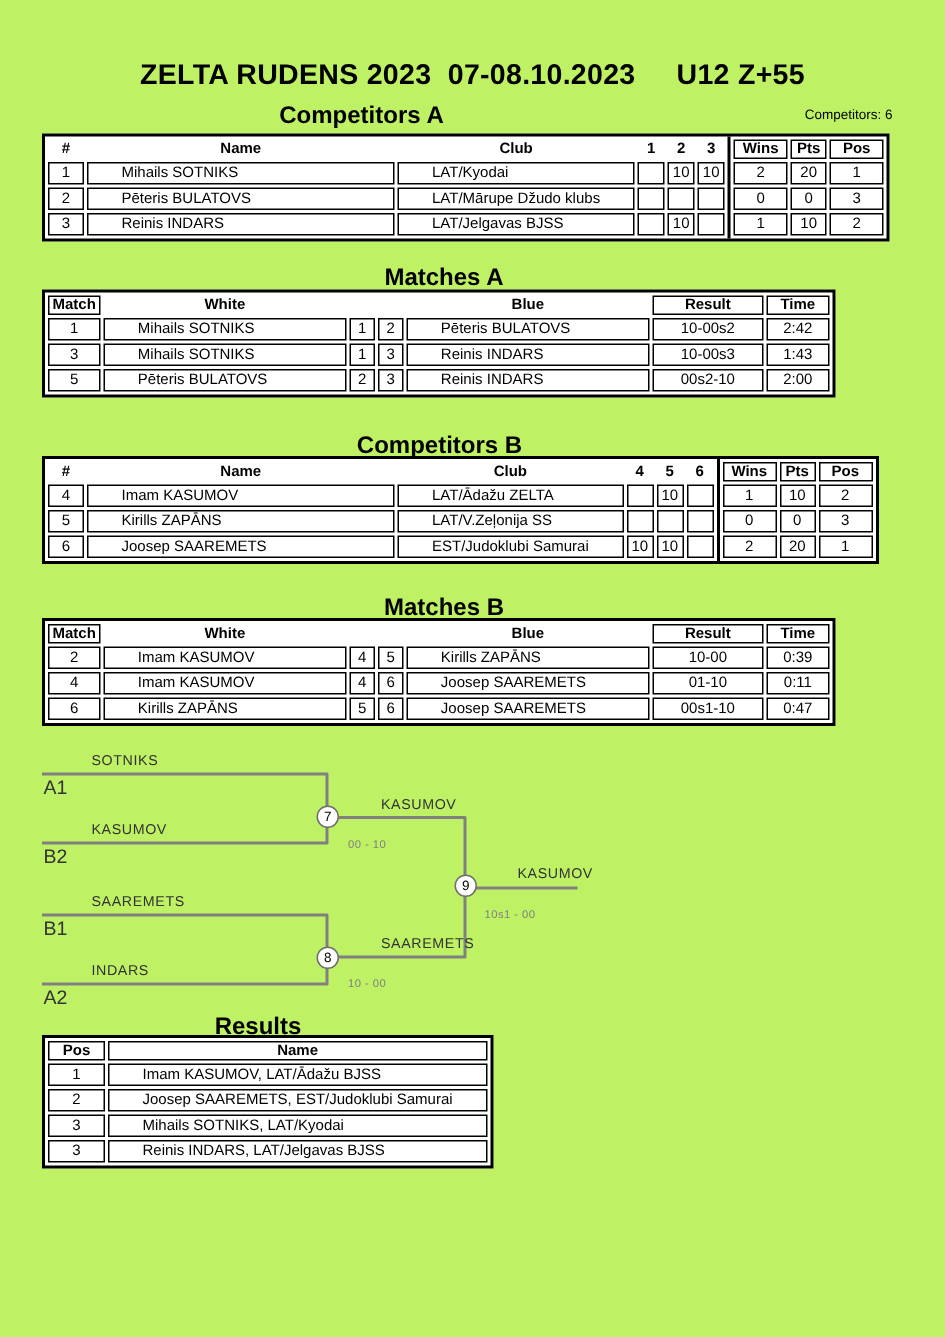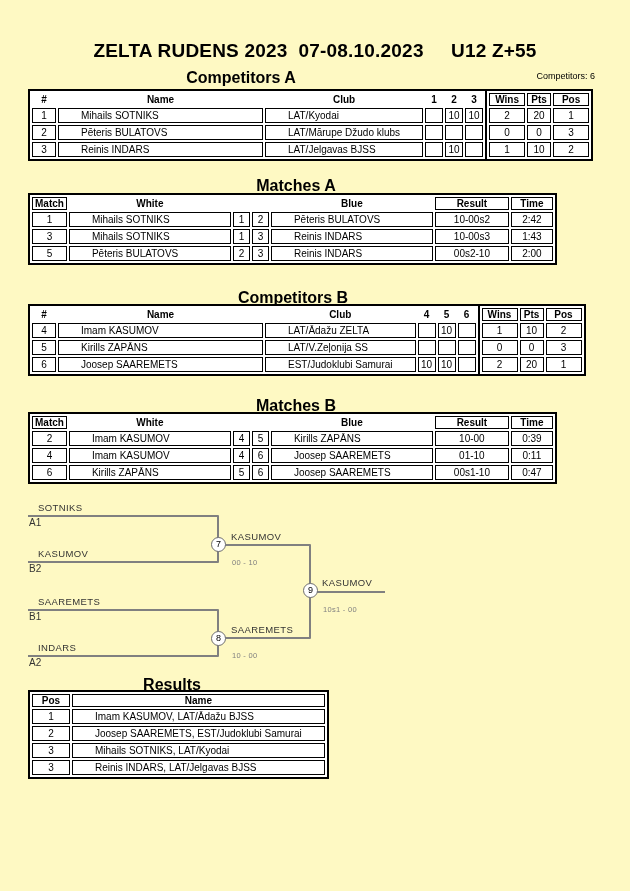--- a/index.html
+++ b/index.html
@@ -1,17 +1,17 @@
 <!DOCTYPE html>
 <html><head>
 <meta charset="utf-8">
 <style>
   html,body { margin:0; padding:0; background:#e8e8e8; }
   .page {
-    position:relative; width:630px; height:891px; background:#fef9c3;
+    position:relative; width:630px; height:891px; background:#bef264;
     font-family:"Liberation Sans", sans-serif; color:#000; overflow:hidden;
     margin:0 auto;
   }
   .abs { position:absolute; }
   .title {
     top:40px; left:0; width:630px; text-align:center;
     font-size:19px; font-weight:bold; white-space:pre; letter-spacing:0.2px;
   }
   .sec-heading {
     font-size:16px; font-weight:bold; white-space:nowrap;
@@ -42,22 +42,23 @@
   .m-result {width:74px} .m-time {width:42px}
   
   .p-pos {width:38px} .p-name {width:240px}
   .rtable td { height:15px; }
 
   
   .bracket-svg { position:absolute; left:0; top:495px; }
   .slot-name, .winner-name {
     position:absolute; font-size:9.5px; color:#333; letter-spacing:0.4px;
     white-space:nowrap;
-  }
-  .slot-seed { position:absolute; font-size:10px; color:#333; white-space:nowrap; }
+    margin-left:23px;
+  }
+  .slot-seed { position:absolute; font-size:13px; color:#333; white-space:nowrap; }
   .score { position:absolute; font-size:7.5px; color:#808080; letter-spacing:0.3px; white-space:nowrap;margin-top:11px; }
   .mcircle {
     position:absolute; width:13px; height:13px; border:1px solid #6e6e6e;
     border-radius:50%; background:#fff; font-size:9px; line-height:13px;
     text-align:center; color:#000; z-index:2;
   }
 </style>
 </head>
 <body>
 

